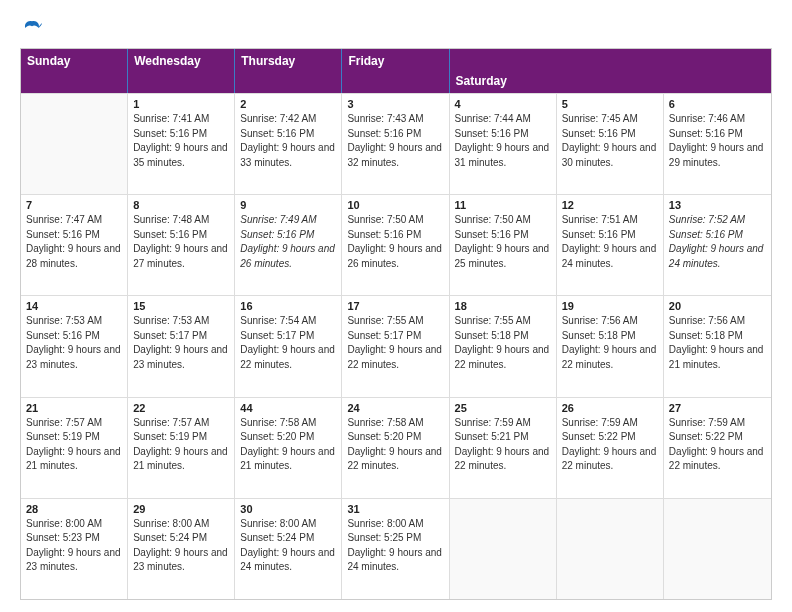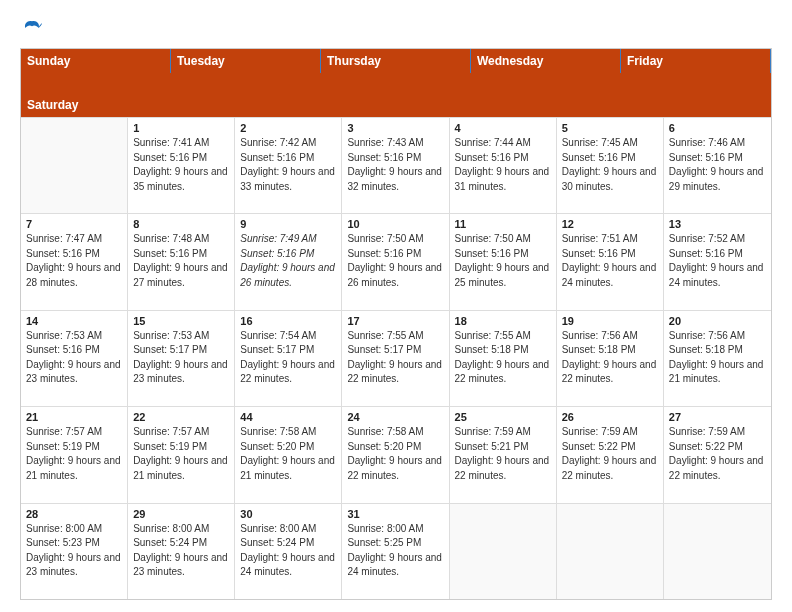--- a/index.html
+++ b/index.html
@@ -61,22 +61,22 @@
       color: #444;
     }
     .calendar {
       flex: 1;
       display: flex;
       flex-direction: column;
       border: 1px solid #ccc;
     }
     .cal-header-row {
       display: grid;
-      grid-template-columns: repeat(5, 1fr);
-      background: #c2410c;
+      grid-template-columns: repeat(7, 1fr);
+      background: #701a75;
     }
     .cal-header-cell {
       color: #fff;
       font-size: 12px;
       font-weight: bold;
       padding: 5px 6px;
       text-align: left;
       border-right: 1px solid #3a7dc5;
     }
     .cal-header-cell:last-child { border-right: none; margin-top: 20px; }
@@ -133,23 +133,22 @@
     </div>
     <div class="title-block">
       <div class="month-title"></div>
       <div class="subtitle"></div>
     </div>
   </div>
 
   <div class="calendar">
     <div class="cal-header-row">
     <div class="cal-header-cell">Sunday</div>
-        <div class="cal-header-cell">Tuesday</div>
+        <div class="cal-header-cell">Wednesday</div>
         <div class="cal-header-cell">Thursday</div>
-        <div class="cal-header-cell">Wednesday</div>
         <div class="cal-header-cell">Friday</div>
         <div class="cal-header-cell">Saturday</div>
       </div>
     <div class="cal-body">
     <div class="cal-row">
           <div class="cal-cell empty"></div>
           <div class="cal-cell">
             <div class="day-num">1</div>
             <div class="day-info" style="white-space: pre-line;">Sunrise: 7:41 AM
 Sunset: 5:16 PM
@@ -218,21 +217,21 @@
 Daylight: 9 hours and 25 minutes.</div>
           </div>
           <div class="cal-cell">
             <div class="day-num">12</div>
             <div class="day-info" style="white-space: pre-line;">Sunrise: 7:51 AM
 Sunset: 5:16 PM
 Daylight: 9 hours and 24 minutes.</div>
           </div>
           <div class="cal-cell">
             <div class="day-num">13</div>
-            <div class="day-info" style="white-space: pre-line;">Sunrise: 7:52 AM
+            <div class="day-info" style="white-space: pre-line; font-style: italic;">Sunrise: 7:52 AM
 Sunset: 5:16 PM
 Daylight: 9 hours and 24 minutes.</div>
           </div>
         </div>
         <div class="cal-row">
           <div class="cal-cell">
             <div class="day-num">14</div>
             <div class="day-info" style="white-space: pre-line;">Sunrise: 7:53 AM
 Sunset: 5:16 PM
 Daylight: 9 hours and 23 minutes.</div>

